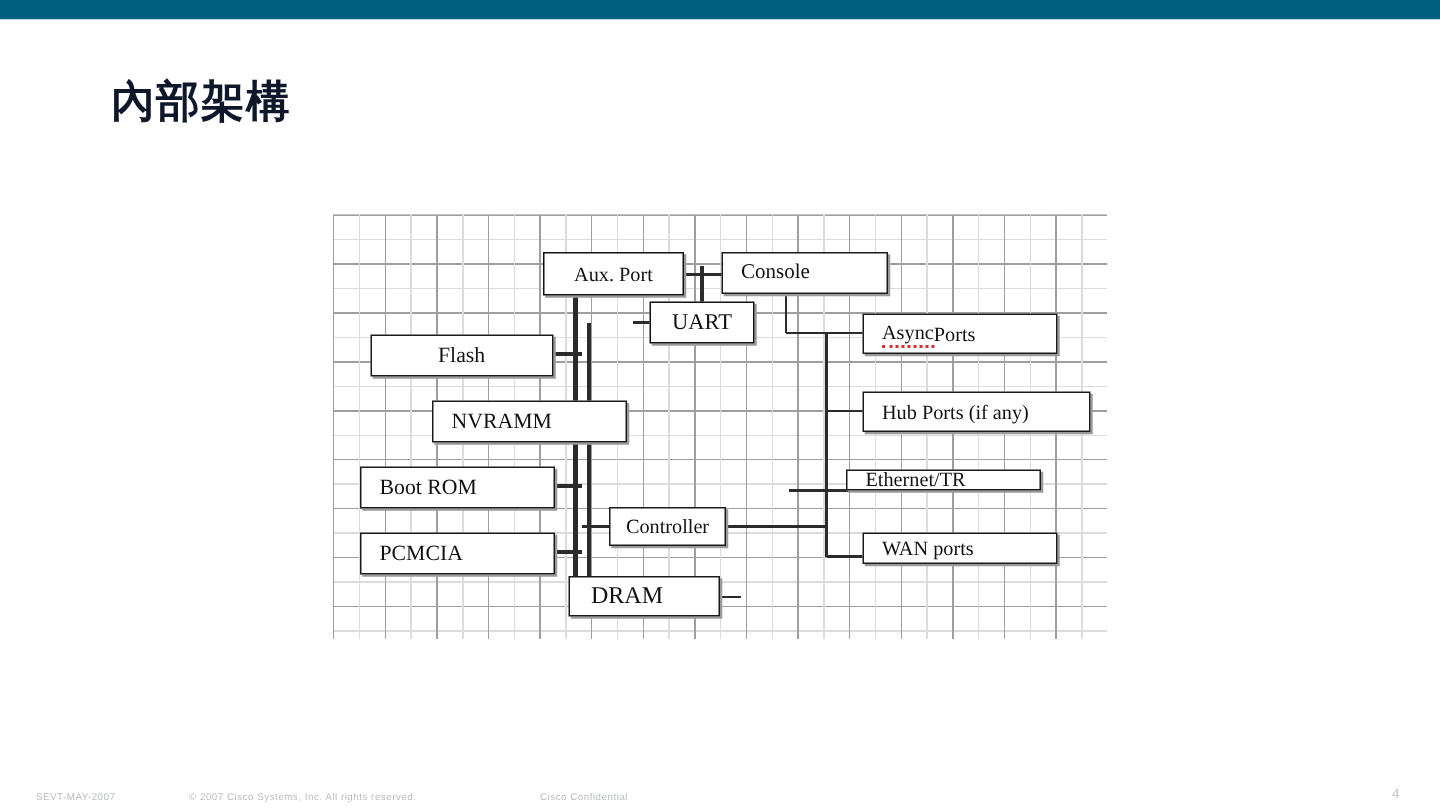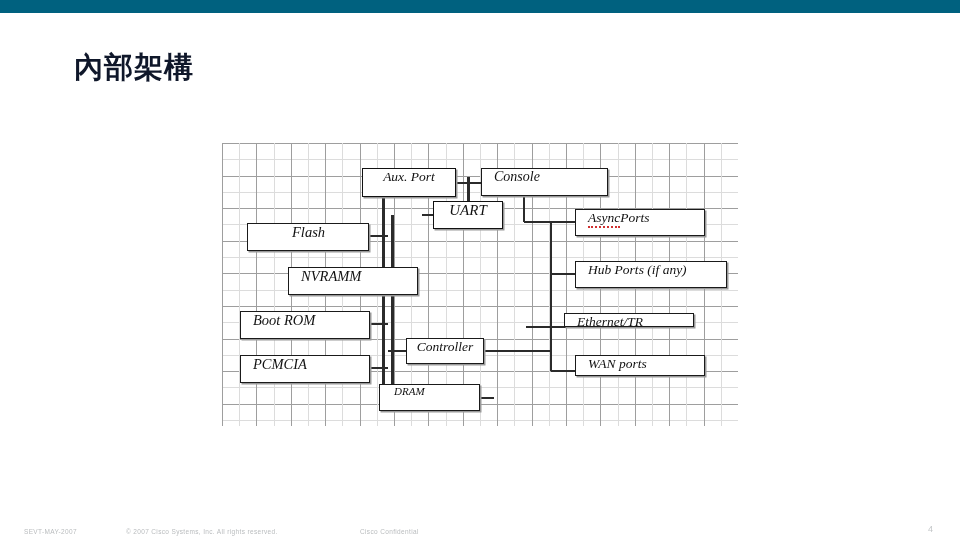--- a/index.html
+++ b/index.html
@@ -58,35 +58,34 @@
   .wires{position:absolute;left:0;top:0;width:100%;height:100%;}
 
   .node{
     position:absolute;
     background:#ffffff;
     border:1px solid #1a1a1a;
     box-sizing:border-box;
     font-family:"Liberation Serif", serif;
     color:#111111;
     display:flex;
-    align-items:flex-start;
+    align-items:center;
     white-space:nowrap;
-    font-style:italic;
   }
   .node.shadow{box-shadow:1.5px 1.5px 0 0 #9a9a9a;}
   .node .lbl{display:block;}
 
   .node.left      {font-size:14.5px;padding-left:12px;}
   .node.cpu       {font-size:16px;justify-content:center;border:1px solid #3a3a3a;}
   .node.uart      {font-size:15px;justify-content:center;border:1.5px solid #111;}
   .node.aux       {font-size:13.5px;justify-content:center;border:1.5px solid #111;}
   .node.console   {font-size:14px;padding-left:12px;}
   .node.right     {font-size:13.5px;padding-left:12px;}
   .node.controller{font-size:13.5px;justify-content:center;}
-  .node.dram      {font-size:11px;padding-left:14px;}
+  .node.dram      {font-size:16px;padding-left:14px;}
 
   .squiggle{
     border-bottom:2px dotted #d03030;
     padding-bottom:0px;
   }
 
   
   .footer-item{
     position:absolute;
     bottom:0;
@@ -160,21 +159,21 @@
         <path d="M 302 79 L 329 79" stroke-width="1.6"></path>
         <path d="M 302 40 L 302 79" stroke-width="1.6"></path>
         <path d="M 290 40 L 302 40" stroke-width="1.6"></path>
       </g>
     </svg>
 
     <div class="node aux shadow" style="left:140px;top:25px;width:94px;height:29px;">
       <span class="lbl">Aux. Port</span>
     </div>
 
-    <div class="node console shadow" style="left:259px;top:25px;width:127px;height:28px;">
+    <div class="node console shadow" style="left:259px;top:25px;width:111px;height:28px;">
       <span class="lbl">Console</span>
     </div>
 
     <div class="node uart shadow" style="left:211px;top:58px;width:70px;height:28px;">
       <span class="lbl">UART</span>
     </div>
 
 
     <div class="node left shadow" style="left:25px;top:80px;width:122px;height:28px;padding-left:44px;">
       <span class="lbl">Flash</span>

